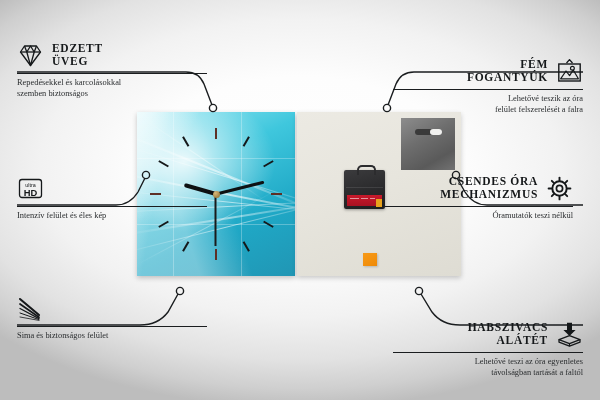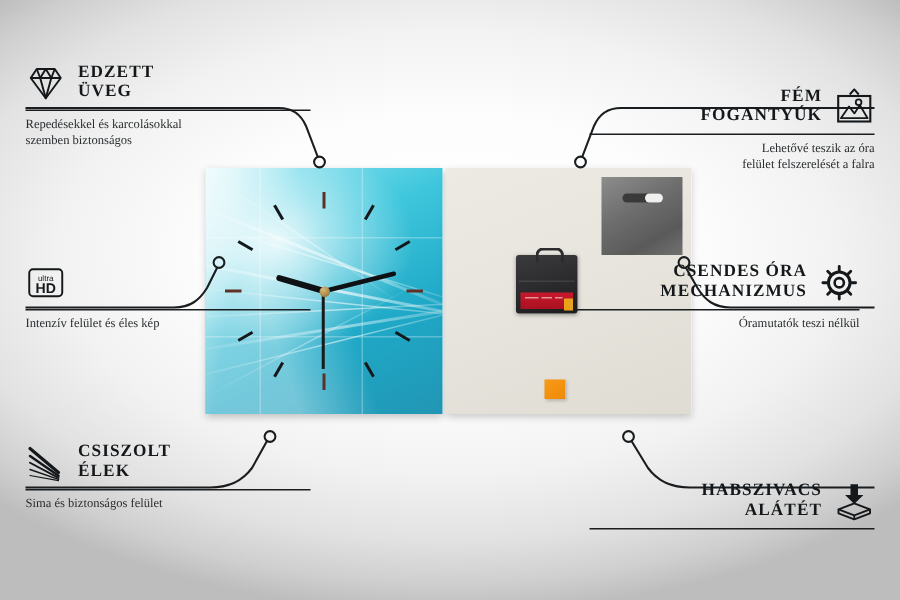--- a/index.html
+++ b/index.html
@@ -400,22 +400,20 @@
         <svg width="27" height="27" viewBox="0 0 27 27">
           <g stroke="#15181a" fill="none" stroke-linecap="round">
             <path d="M3,4 L22,20" stroke-width="2.1"></path>
             <path d="M3,9 L22,22.2" stroke-width="1.7"></path>
             <path d="M3,13.5 L22,23.6" stroke-width="1.3"></path>
             <path d="M3,18 L22,24.6" stroke-width="1"></path>
             <path d="M3,22 L22,25.4" stroke-width="0.8"></path>
           </g>
         </svg>
       </span>
-      <span class="f-title">CSISZOLT
-ÉLEK</span>
     </div>
     <div class="f-rule"></div>
     <div class="f-desc">Sima és biztonságos felület</div>
   </div>
 
   <div class="feature right" style="left:393px; top:56px;">
     <div class="f-head">
       <span class="f-title">FÉM
 FOGANTYÚK</span>
       <span class="ficon">
@@ -464,15 +462,17 @@
       <span class="ficon">
         <svg width="27" height="27" viewBox="0 0 27 27">
           <path d="M11,1.8 H16 V9 H19.6 L13.5,15 L7.4,9 H11 Z" fill="#15181a"></path>
           <path d="M13.5,14.6 L24,18.6 L13.5,22.6 L3,18.6 Z" fill="none" stroke="#15181a" stroke-width="1.3" stroke-linejoin="round"></path>
           <path d="M3,18.6 V21.2 L13.5,25.2 L24,21.2 V18.6" fill="none" stroke="#15181a" stroke-width="1.3" stroke-linejoin="round"></path>
           <path d="M13.5,22.6 V25.2" fill="none" stroke="#15181a" stroke-width="1.2"></path>
         </svg>
       </span>
     </div>
     <div class="f-rule"></div>
+    <div class="f-desc">Lehetővé teszi az óra egyenletes
+távolságban tartását a faltól</div>
   </div>
 
 </div>
 
 </body></html>

